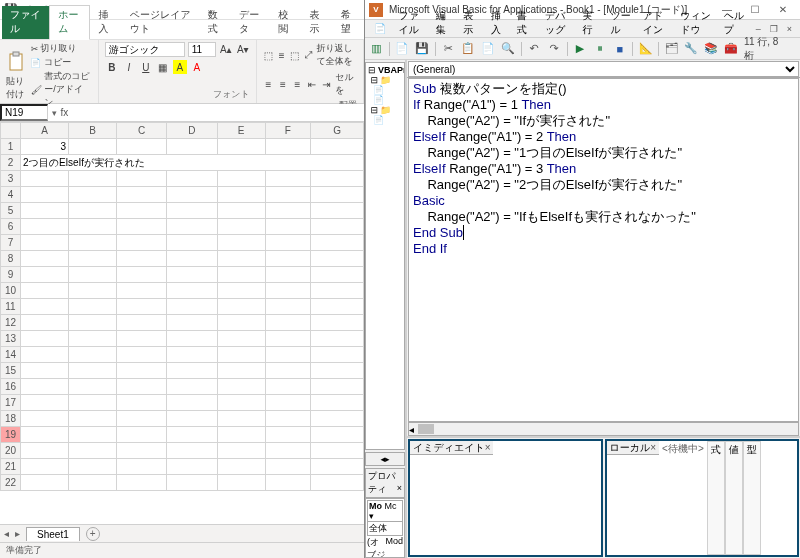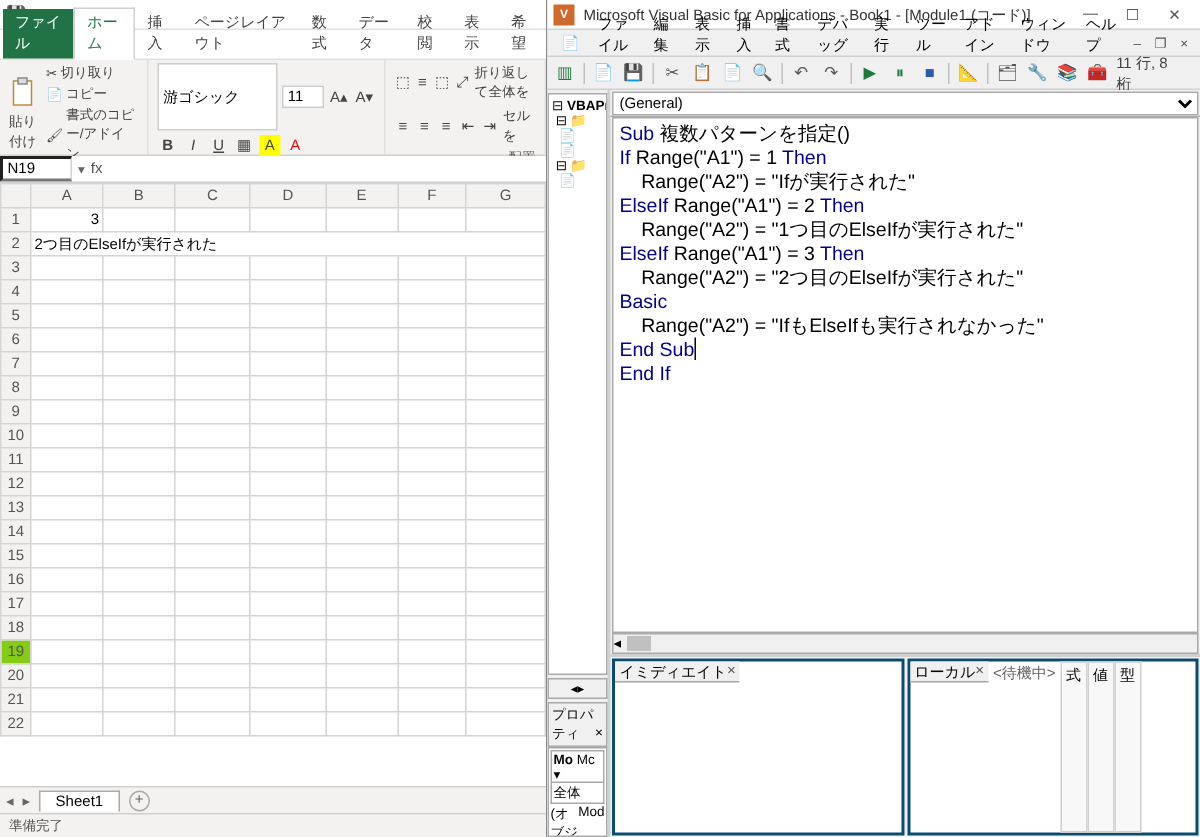--- a/index.html
+++ b/index.html
@@ -8,41 +8,41 @@
 .xl-title{height:20px;background:#fff;display:flex;align-items:center;padding:0 4px;gap:4px;border-bottom:1px solid #e0e0e0}
 .xl-title .icon{width:14px;height:14px;display:inline-flex;align-items:center;justify-content:center;font-size:11px;color:#555}
 .xl-tabs{height:20px;background:#fff;display:flex;align-items:flex-end;border-bottom:1px solid #e0e0e0;padding-left:2px}
 .xl-tab{padding:2px 8px 3px;font-size:10px;color:#444;cursor:pointer}
 .xl-tab.file{background:#217346;color:#fff}
 .xl-tab.active{background:#fff;border:1px solid #d0d0d0;border-bottom:1px solid #fff;color:#217346;position:relative;top:1px}
 .ribbon{height:64px;background:#f3f2f1;border-bottom:1px solid #d0d0d0;display:flex;font-size:9px;color:#444}
 .rgroup{border-right:1px solid #e0e0e0;padding:2px 6px;display:flex;flex-direction:column;justify-content:space-between}
 .rgroup .glabel{text-align:right;font-size:9px;color:#666;padding-top:2px}
 .rgroup .gcontent{display:flex;gap:4px;align-items:center;flex:1}
-.paste-btn{display:flex;flex-direction:column;align-items:flex-start;gap:2px}
+.paste-btn{display:flex;flex-direction:column;align-items:flex-end;gap:2px}
 .paste-btn svg{width:20px;height:22px}
 .mini-btns{display:flex;flex-direction:column;gap:1px;font-size:9px}
 .mini-btns span{display:flex;align-items:center;gap:2px}
-.font-sel{border:1px solid #ccc;background:#fff;padding:16px 3px;font-size:10px;width:80px}
+.font-sel{border:1px solid #ccc;background:#fff;padding:1px 3px;font-size:10px;width:80px}
 .size-sel{border:1px solid #ccc;background:#fff;padding:1px 3px;font-size:10px;width:28px}
 .btn-row{display:flex;gap:3px;align-items:center}
 .btn-row .b{width:14px;height:14px;display:flex;align-items:center;justify-content:center;font-size:10px;border:1px solid transparent}
 .namebox-row{height:18px;display:flex;align-items:center;border-bottom:1px solid #d0d0d0;background:#fff}
 .namebox{width:48px;border-right:1px solid #d0d0d0;padding:1px 3px;font-size:10px}
 .fx-area{display:flex;align-items:center;gap:4px;padding:0 4px}
 .fx-area .chev{color:#666;font-size:9px}
 .fx-area .fx{font-size:10px;color:#555}
 .grid{flex:1;overflow:hidden;position:relative;background:#fff}
 .grid table{border-collapse:collapse;width:100%}
 .grid th,.grid td{border:1px solid #d4d4d4;font-size:10px;text-align:center;height:16px;padding:0 2px;background:#fff}
 .grid th{background:#f3f2f1;color:#555;font-weight:normal}
 .grid .rowhdr{width:20px;background:#f3f2f1;color:#555}
 .grid td.cellA{text-align:right;width:48px}
 .grid td.wide{text-align:left}
-.grid tr.sel .rowhdr{background:#84cc16}
+.grid tr.sel .rowhdr{background:#fca5a5}
 .sheetbar{height:18px;display:flex;align-items:center;border-top:1px solid #d0d0d0;background:#f3f2f1;padding:0 4px;gap:6px}
 .sheetbar .nav{color:#666;font-size:10px}
 .sheetbar .tab{background:#fff;border:1px solid #aaa;border-bottom:none;padding:1px 10px;font-size:10px}
 .sheetbar .plus{width:14px;height:14px;border:1px solid #aaa;border-radius:7px;display:flex;align-items:center;justify-content:center;font-size:10px;color:#666}
 .status{height:16px;background:#f3f2f1;border-top:1px solid #d0d0d0;font-size:9px;color:#555;padding:1px 6px}
 
 .vbe{flex:1;height:558px;display:flex;flex-direction:column;background:#f0f0f0}
 .vbe-title{height:20px;background:#fff;display:flex;align-items:center;padding:0 4px;gap:6px;border-bottom:1px solid #d0d0d0}
 .vbe-title .vicon{width:14px;height:14px;background:#d06a2c;display:flex;align-items:center;justify-content:center;color:#fff;font-size:8px;font-weight:bold}
 .vbe-title .ttxt{flex:1;font-size:10px;color:#333}

